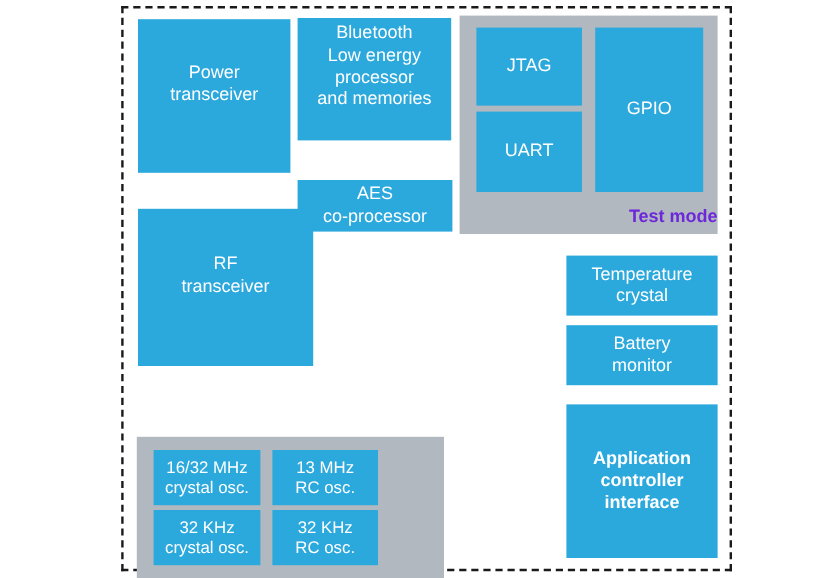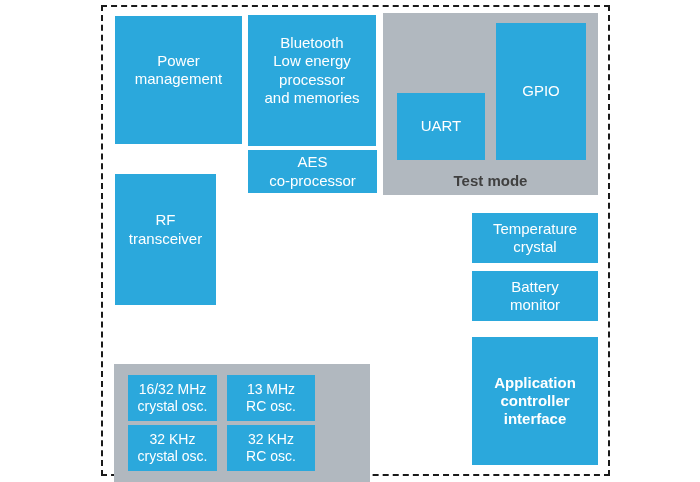--- a/index.html
+++ b/index.html
@@ -39,31 +39,31 @@
   .block.shift-up { padding-bottom: 20px; box-sizing: border-box; }
   .group {
     position: absolute;
     background: #b1b8bf;
   }
   .group .block { position: absolute; }
   .group-label {
     position: absolute;
     left: 0;
     right: 0;
-    text-align: center;
-    color: #404040;
+    text-align: right;
+    color: #6d28d9;
     font-weight: 700;
     font-size: 15px;
     white-space: pre-line;
   }
   
   .b-power      { left: 115px; top: 16px;  width: 127px; height: 128px; }
-  .b-bluetooth  { left: 248px; top: 15px;  width: 128px; height: 131px; }
+  .b-bluetooth  { left: 248px; top: 15px;  width: 128px; height: 102px; }
   .b-aes        { left: 248px; top: 150px; width: 129px; height: 43px;  }
-  .b-rf         { left: 115px; top: 174px; width: 101px; height: 131px; }
+  .b-rf         { left: 115px; top: 174px; width: 146px; height: 131px; }
   
   .g-test       { left: 383px; top: 13px;  width: 215px; height: 182px; }
   .b-jtag       { left: 14px;  top: 10px;  width: 88px;  height: 65px;  }
   .b-uart       { left: 14px;  top: 80px;  width: 88px;  height: 67px;  }
   .b-gpio       { left: 113px; top: 10px;  width: 90px;  height: 137px; }
   .g-test .group-label { bottom: 6px; }
   
   .b-temp       { left: 472px; top: 213px; width: 126px; height: 50px;  }
   .b-battery    { left: 472px; top: 271px; width: 126px; height: 50px;  }
   .b-app        { left: 472px; top: 337px; width: 126px; height: 128px; font-weight: bold; }
@@ -77,41 +77,44 @@
 </style>
 </head>
 <body>
 
 <div class="canvas">
 
   <div class="dashed-frame"></div>
 
   <div class="block shift-up b-power">
     <span>Power
-management</span>
+transceiver</span>
   </div>
 
   <div class="block shift-up b-bluetooth">
     <span>Bluetooth
 Low energy
 processor
 and memories</span>
   </div>
 
   <div class="block b-aes">
     <span>AES
 co-processor</span>
   </div>
 
   <div class="block shift-up b-rf">
     <span>RF
 transceiver</span>
   </div>
 
   <div class="group g-test">
+    <div class="block b-jtag">
+      <span>JTAG</span>
+    </div>
     <div class="block b-uart">
       <span>UART</span>
     </div>
     <div class="block b-gpio">
       <span>GPIO</span>
     </div>
     <div class="group-label">Test mode</div>
   </div>
 
   <div class="block b-temp">

